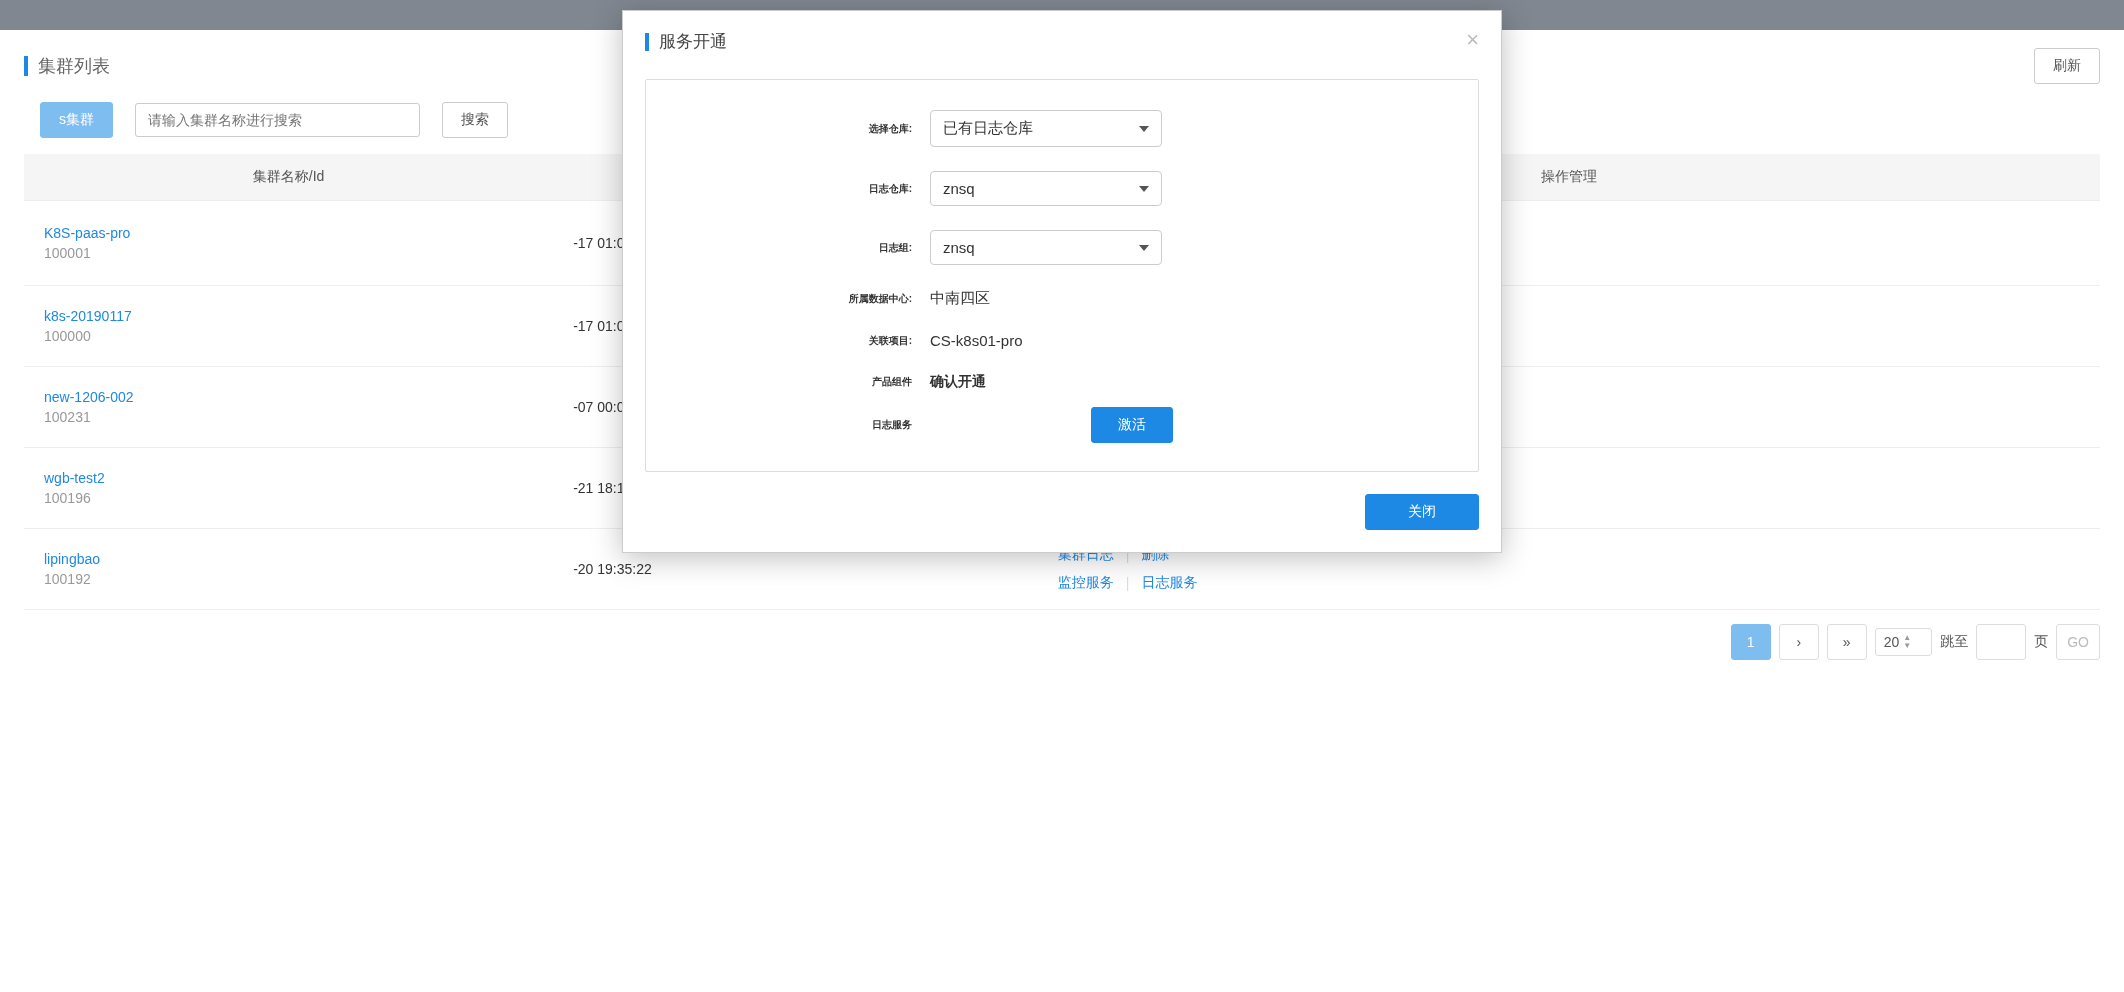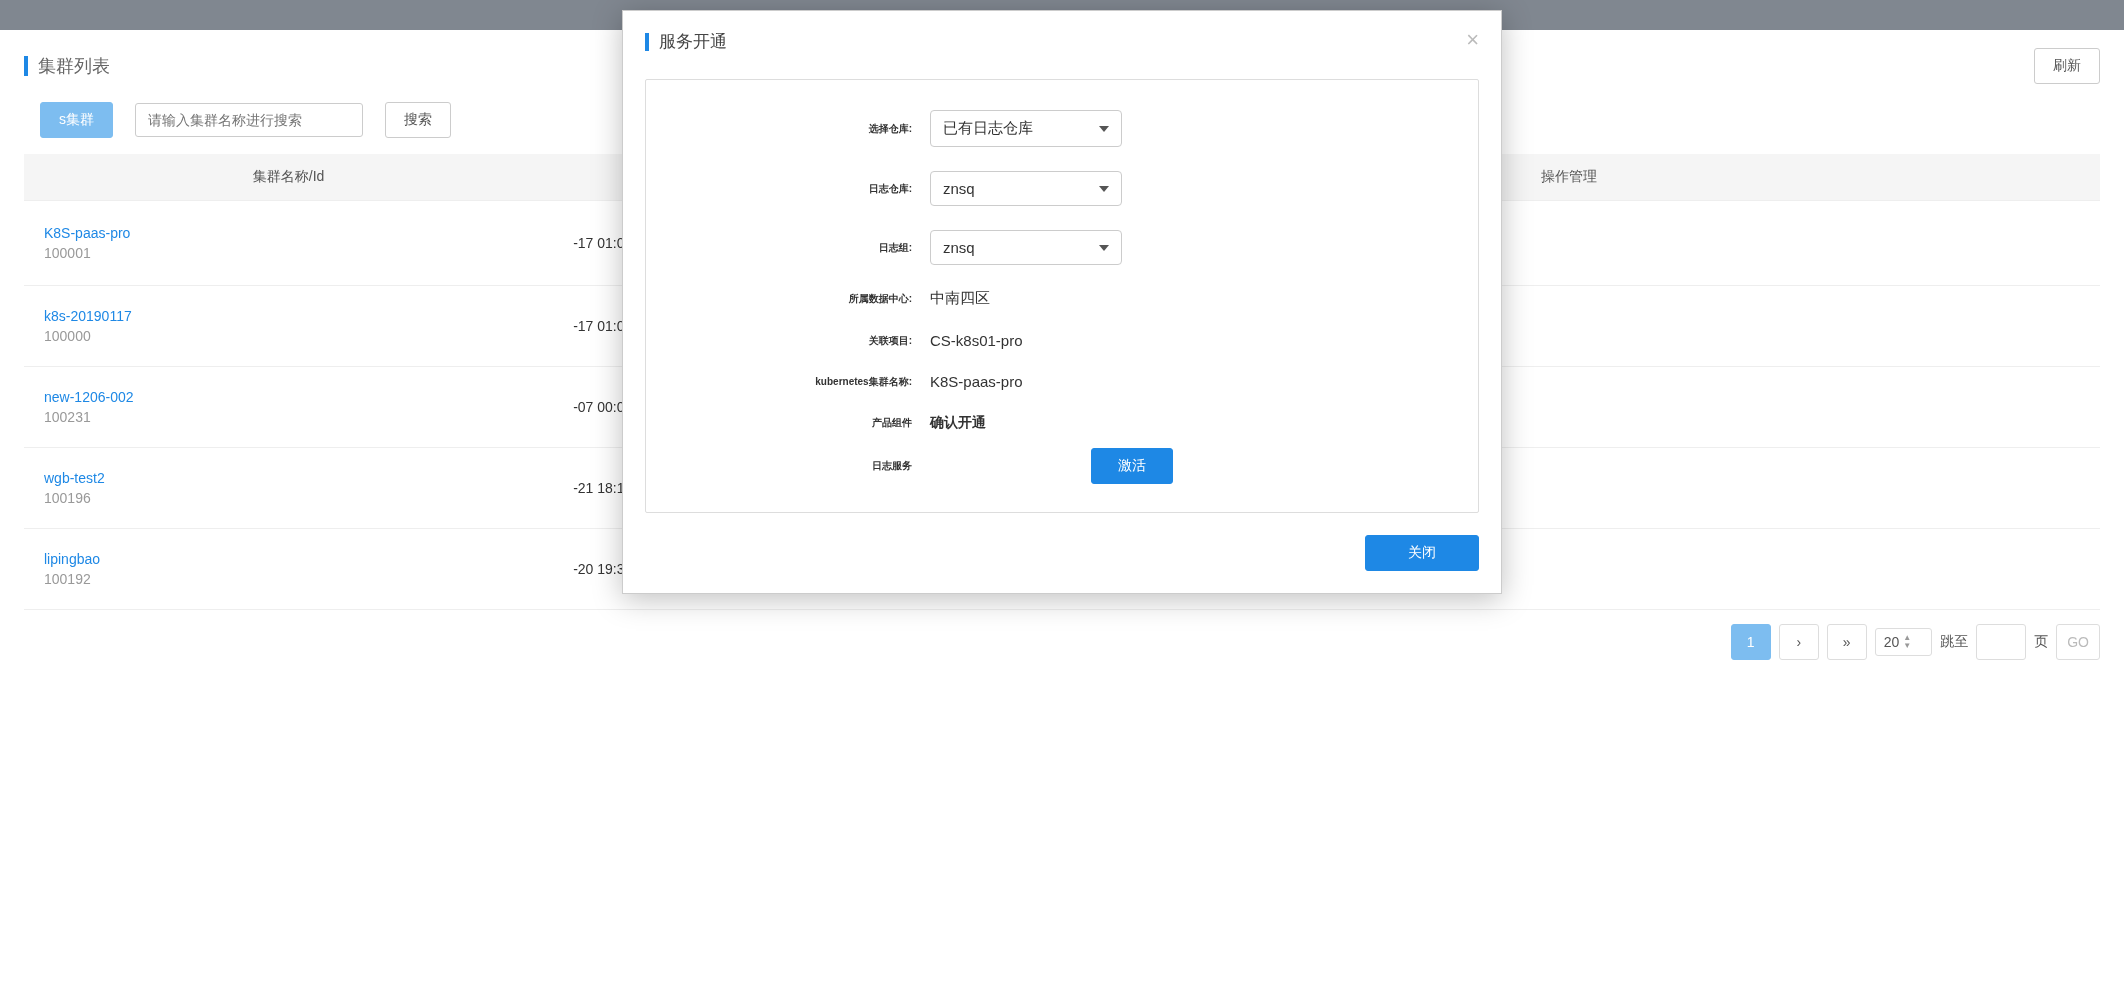--- a/index.html
+++ b/index.html
@@ -9,21 +9,21 @@
 
     .page-header { display: flex; justify-content: space-between; align-items: center; padding: 18px 24px; }
     .page-title-wrap { display: flex; align-items: center; }
     .page-title-bar { width: 4px; height: 20px; background: #1e88e5; margin-right: 10px; }
     .page-title { font-size: 18px; color: #666; font-weight: 500; }
     .btn { background: #fff; border: 1px solid #ccc; padding: 8px 18px; font-size: 14px; cursor: pointer; border-radius: 3px; color: #555; }
     .btn-primary { background: #1e88e5; border-color: #1e88e5; color: #fff; }
     .btn-light-primary { background: #7dbdf0; border-color: #7dbdf0; color: #fff; }
 
     .toolbar { display: flex; padding: 0 40px 16px; gap: 22px; align-items: center; }
-    .search-input { border: 1px solid #ccc; padding: 8px 12px; width: 228px; font-size: 14px; border-radius: 3px; }
+    .search-input { border: 1px solid #ccc; padding: 8px 12px; width: 285px; font-size: 14px; border-radius: 3px; }
 
     .table { width: calc(100% - 48px); margin: 0 24px; border-collapse: collapse; }
     .table th, .table td { text-align: left; padding: 14px 20px; border-bottom: 1px solid #eee; vertical-align: middle; }
     .table th { background: #f5f5f5; font-weight: 500; color: #555; text-align: center; }
     .cluster-name { color: #1e88e5; }
     .cluster-id { color: #999; margin-top: 4px; }
     .sort-icon { color: #1e88e5; font-size: 10px; margin-left: 3px; }
 
     .actions { display: flex; flex-wrap: wrap; gap: 0; align-items: center; max-width: 220px; }
     .action-link { color: #1e88e5; cursor: pointer; white-space: nowrap; padding: 3px 0; }
@@ -42,21 +42,21 @@
     .modal-header { display: flex; justify-content: space-between; align-items: flex-end; padding: 16px 22px; }
     .modal-title-wrap { display: flex; align-items: center; }
     .modal-title-bar { width: 4px; height: 18px; background: #1e88e5; margin-right: 10px; }
     .modal-title { font-size: 17px; color: #444; font-weight: 500; }
     .modal-close { font-size: 22px; color: #bbb; cursor: pointer; background: none; border: none; }
     .modal-body { padding: 10px 22px 22px; }
     .modal-panel { border: 1px solid #ddd; border-radius: 2px; padding: 18px 24px; }
     .form-row { display: flex; align-items: center; padding: 12px 0; }
     .form-label { width: 260px; text-align: right; font-weight: 600; color: #333; padding-right: 18px; font-size: 10px; }
     .form-value { flex: 1; color: #333; font-size: 15px; }
-    .form-select { border: 1px solid #ccc; border-radius: 4px; padding: 8px 12px; width: 192px; display: flex; justify-content: space-between; align-items: center; cursor: pointer; }
+    .form-select { border: 1px solid #ccc; border-radius: 4px; padding: 8px 12px; width: 232px; display: flex; justify-content: space-between; align-items: center; cursor: pointer; }
     .caret { width: 0; height: 0; border-left: 5px solid transparent; border-right: 5px solid transparent; border-top: 6px solid #555; }
     .confirm-header-row { display: flex; align-items: center; padding: 12px 0 6px; }
     .confirm-header-row .form-label { flex: 0 0 260px; }
     .confirm-header-col2 { flex: 1; font-weight: 600; padding-right: 110px; }
     .activate-row { display: flex; align-items: center; padding: 10px 0; }
     .activate-row .form-label { font-weight: 600; }
     .activate-btn-wrap { flex: 1; display: flex; justify-content: center; padding-right: 120px; }
     .modal-footer { display: flex; justify-content: flex-end; padding: 0 22px 22px; }
     .updown { display:inline-flex; flex-direction:column; font-size:8px; line-height:8px; color:#999; margin-left:4px;}
   </style>
@@ -245,24 +245,20 @@
         <div class="form-row">
           <div class="form-label">所属数据中心:</div>
           <div class="form-value">中南四区</div>
         </div>
 
         <div class="form-row">
           <div class="form-label">关联项目:</div>
           <div class="form-value">CS-k8s01-pro</div>
         </div>
 
-        <div class="form-row">
-          <div class="form-label">kubernetes集群名称:</div>
-          <div class="form-value">K8S-paas-pro</div>
-        </div>
 
         <div class="confirm-header-row">
           <div class="form-label">产品组件</div>
           <div class="confirm-header-col2">确认开通</div>
         </div>
 
         <div class="activate-row">
           <div class="form-label">日志服务</div>
           <div class="activate-btn-wrap">
             <button class="btn btn-primary" style="padding:8px 26px;">激活</button>

